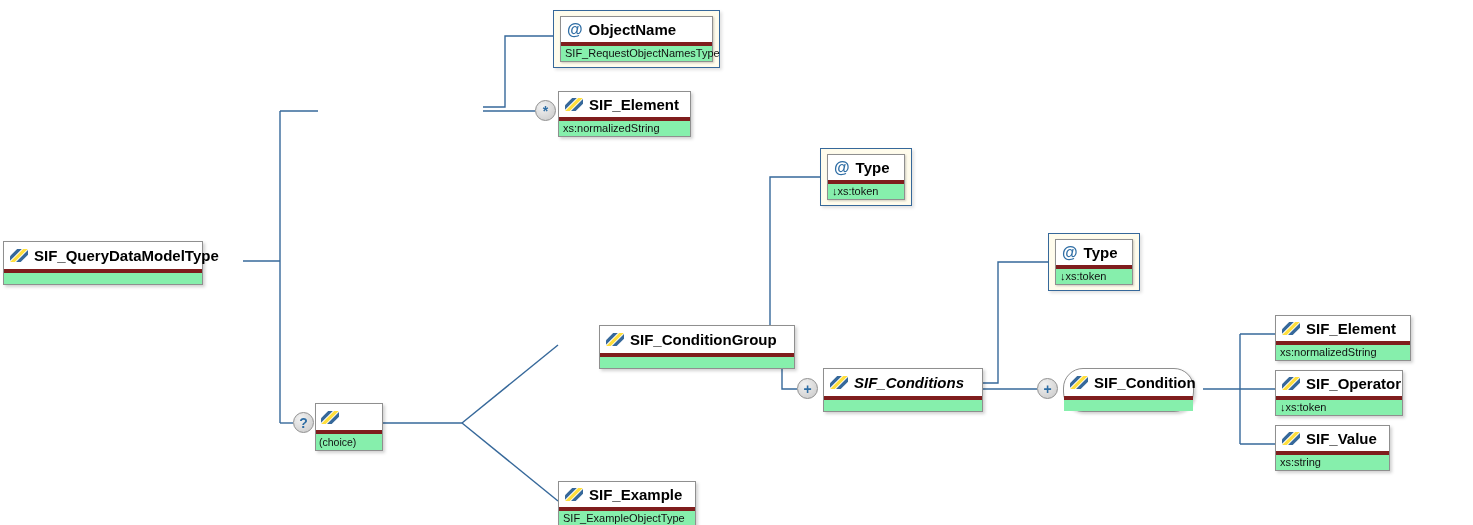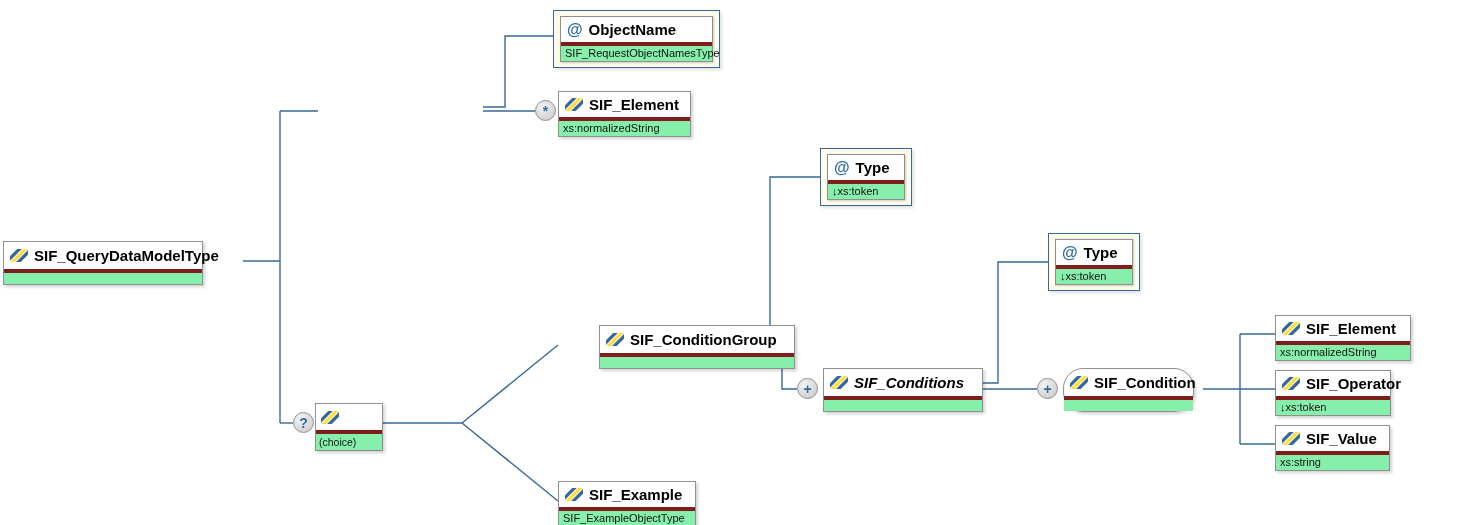--- a/index.html
+++ b/index.html
@@ -234,21 +234,21 @@
               <rect x="-3" y="4.8" width="22" height="3.3" fill="#ffdf3d"></rect>
               <rect x="-3" y="9" width="22" height="3.3" fill="#36689a"></rect>
             </g>
           </svg>
       </span>
       <span>SIF_Element</span>
     </div>
     <div class="strip typed">xs:normalizedString</div>
   </div>
 
-  <div class="node small-title" style="left:1275px;top:370px;width:116px;">
+  <div class="node small-title" style="left:1275px;top:370px;width:128px;">
     <div class="title">
       <span class="el-icon">
         <svg viewBox="0 0 16 13" width="18" height="13">
             <g transform="rotate(-45 8 6.5)">
               <rect x="-3" y="0.6" width="22" height="3.3" fill="#36689a"></rect>
               <rect x="-3" y="4.8" width="22" height="3.3" fill="#ffdf3d"></rect>
               <rect x="-3" y="9" width="22" height="3.3" fill="#36689a"></rect>
             </g>
           </svg>
       </span>

